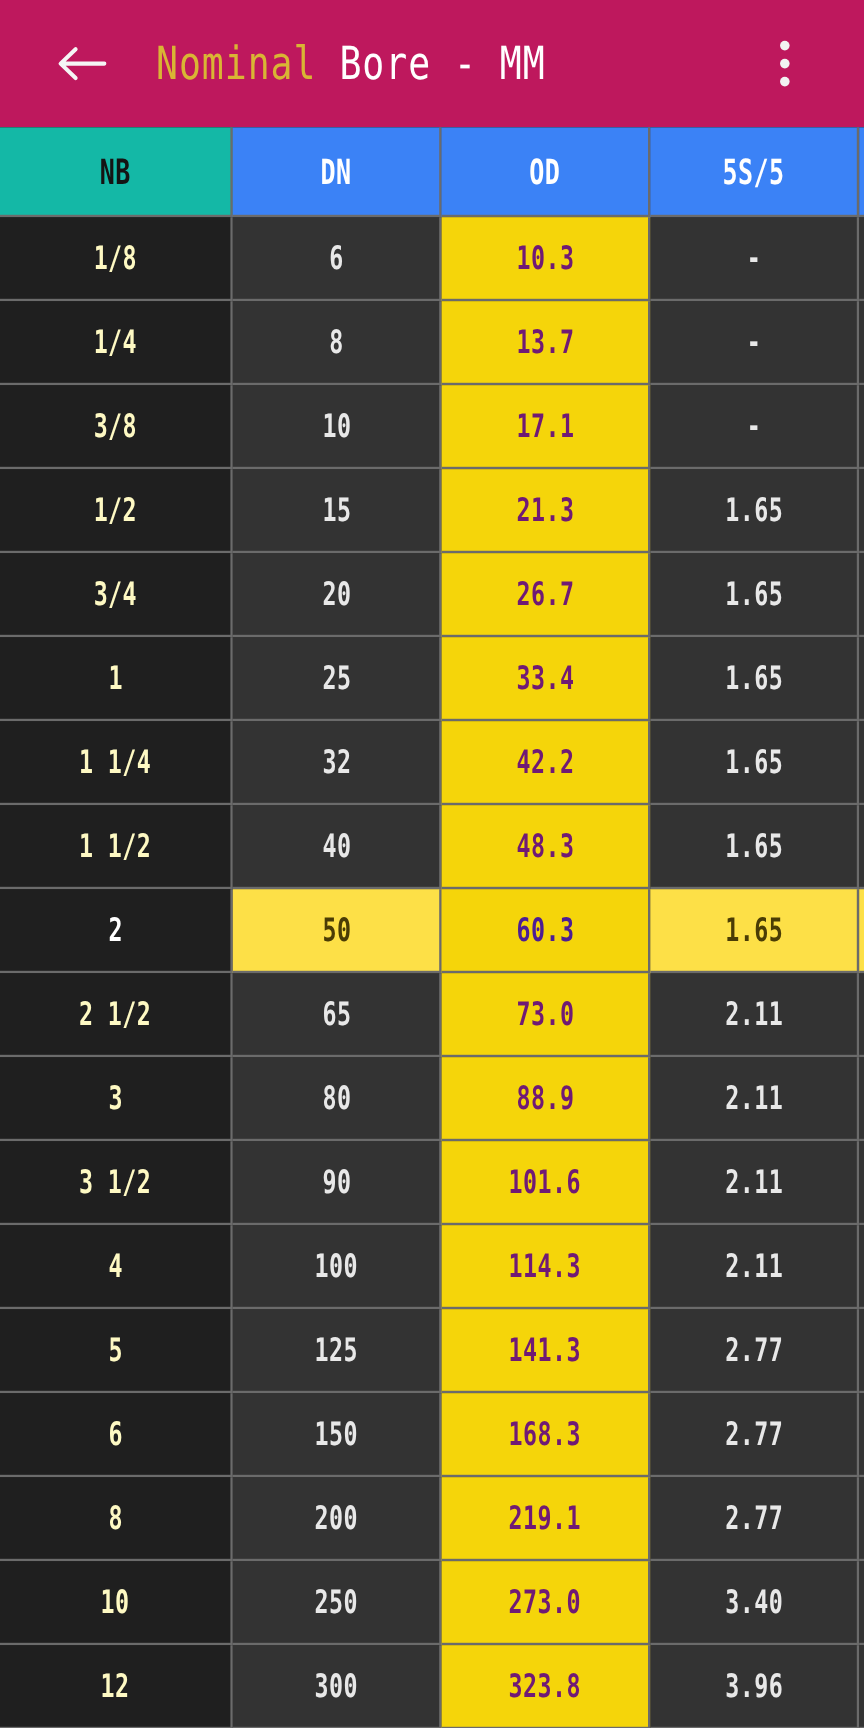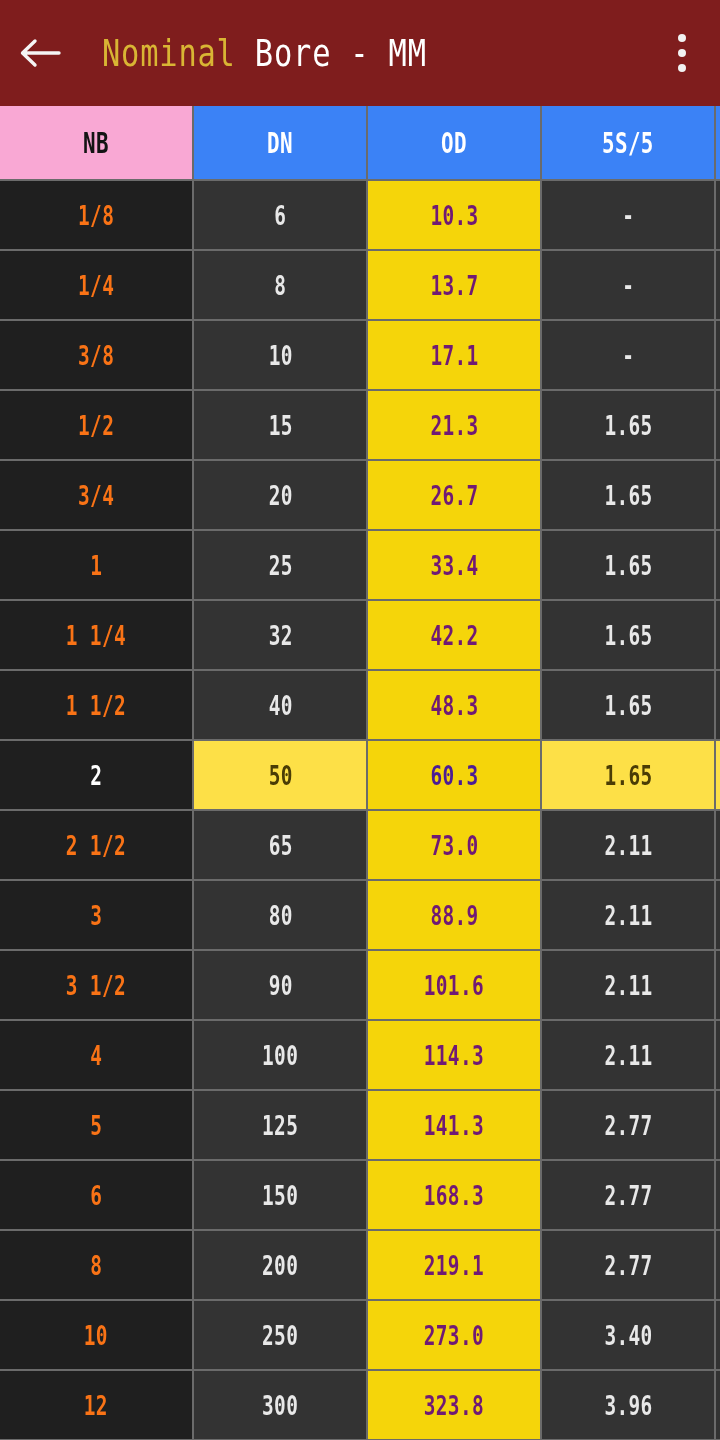--- a/index.html
+++ b/index.html
@@ -7,24 +7,24 @@
     width:720px; height:1440px;
     background:#2e2e2e;
     font-family:"Liberation Sans", sans-serif;
     overflow:hidden;
   }
 
   
   .appbar{
     position:relative;
     height:106px;
-    background:#7f1d1d;
+    background:#be185d;
     display:flex;
     align-items:center;
-    padding:0 10px;
+    padding:0 38px;
   }
   .back-btn{
     width:60px; height:60px;
     display:flex; align-items:center; justify-content:center;
     flex:0 0 auto;
     cursor:pointer;
   }
   .back-btn svg{ display:block; }
   .appbar-title{
     flex:1 1 auto;
@@ -89,27 +89,27 @@
 
   
   .grid thead th{
     height:75px;
     background:#3b82f6;
     color:#ffffff;
     font-size:29px;
     border-bottom:2px solid #6b6b6b;
   }
   .grid thead th.hdr-nb{
-    background:#f9a8d4;
+    background:#14b8a6;
     color:#141414;
     border-right:2px solid #6b6b6b;
   }
 
   
-  .cell-nb{ background:#1f1f1f; color:#f97316; }
+  .cell-nb{ background:#1f1f1f; color:#fef9c3; }
   .cell-dark{ background:#333333; color:#e8e8e8; }
   .cell-yellow{ background:#f5d50a; color:#701a75; }
 
   
   tr.row-selected .cell-dark{ background:#fde047; color:#4a3c05; }
   tr.row-selected .cell-yellow{ background:#f5d50a; color:#4c1d95; }
   tr.row-selected .cell-nb{ background:#1f1f1f; color:#ffffff; }
 </style>
 </head>
 <body>

